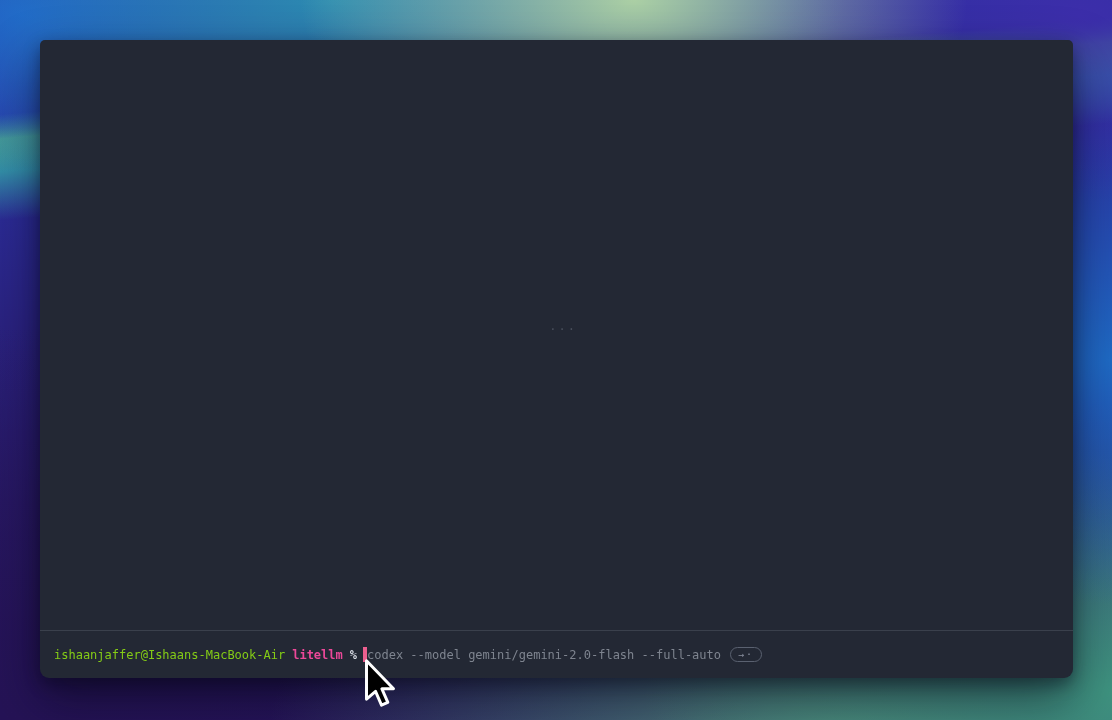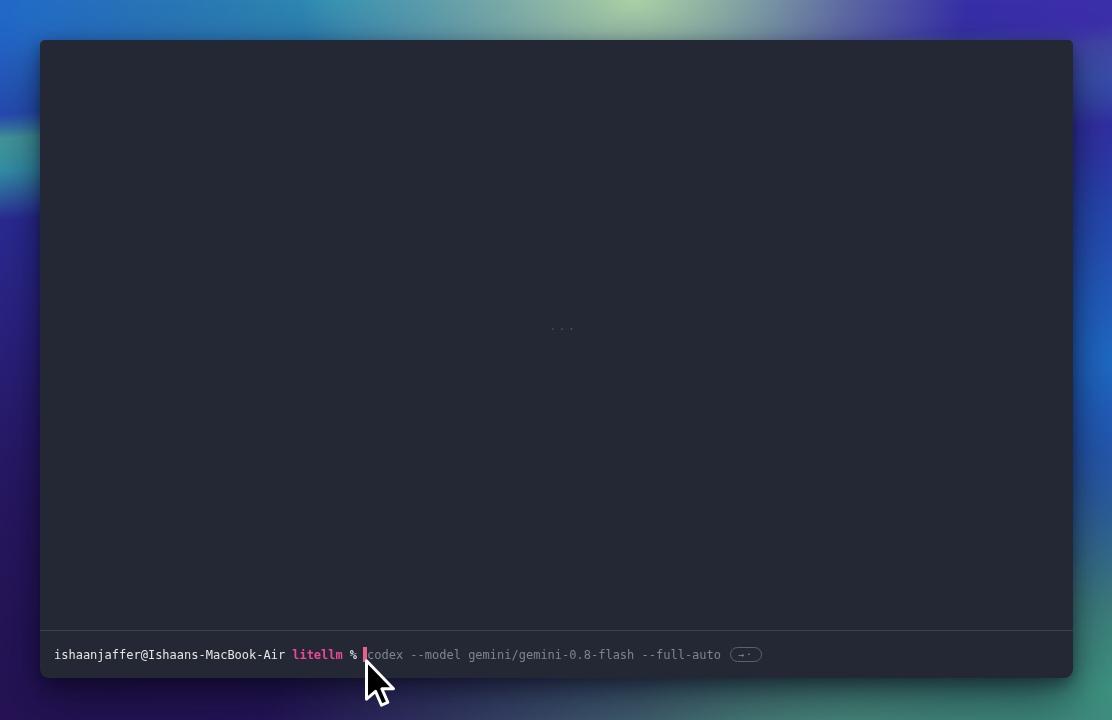--- a/index.html
+++ b/index.html
@@ -57,21 +57,21 @@
   .terminal-footer {
     flex: 0 0 48px;
     border-top: 1px solid #3a404c;
     display: flex;
     align-items: center;
     padding-left: 14px;
     font-size: 12px;
     white-space: pre;
   }
 
-  .prompt-user-host { color: #e5e5e5; }
+  .prompt-user-host { color: #84cc16; }
   .prompt-directory { color: #ec4899; font-weight: bold; }
   .prompt-symbol    { color: #d5d9e1; font-weight: bold; }
   .prompt-gap       { display: inline-block; width: 7px; }
 
   .text-cursor {
     display: inline-block;
     width: 4px;
     height: 15px;
     margin-left: 6px;
     margin-right: 0px;
@@ -111,21 +111,21 @@
 
 <div class="desktop">
 
   <div class="terminal-window">
 
     <div class="terminal-body">
       <span class="loading-dots">···</span>
     </div>
 
     <div class="terminal-footer">
-      <span class="prompt-user-host">ishaanjaffer@Ishaans-MacBook-Air</span><span class="prompt-gap"></span><span class="prompt-directory">litellm</span><span class="prompt-gap"></span><span class="prompt-symbol">%</span><span class="text-cursor"></span><span class="command-text">codex --model gemini/gemini-0.8-flash --full-auto</span>
+      <span class="prompt-user-host">ishaanjaffer@Ishaans-MacBook-Air</span><span class="prompt-gap"></span><span class="prompt-directory">litellm</span><span class="prompt-gap"></span><span class="prompt-symbol">%</span><span class="text-cursor"></span><span class="command-text">codex --model gemini/gemini-2.0-flash --full-auto</span>
       <span class="hint-badge">→·</span>
     </div>
 
   </div>
 
   <svg class="mouse-cursor" viewBox="0 0 26 40" xmlns="http://www.w3.org/2000/svg">
     <path d="M3 2 L3 30.5 L9.7 24.7 L14.1 34.9 L18.8 32.8 L14.4 22.8 L23 22.8 Z" fill="#000000" stroke="#ffffff" stroke-width="2.2" stroke-linejoin="round"></path>
   </svg>
 
 </div>

